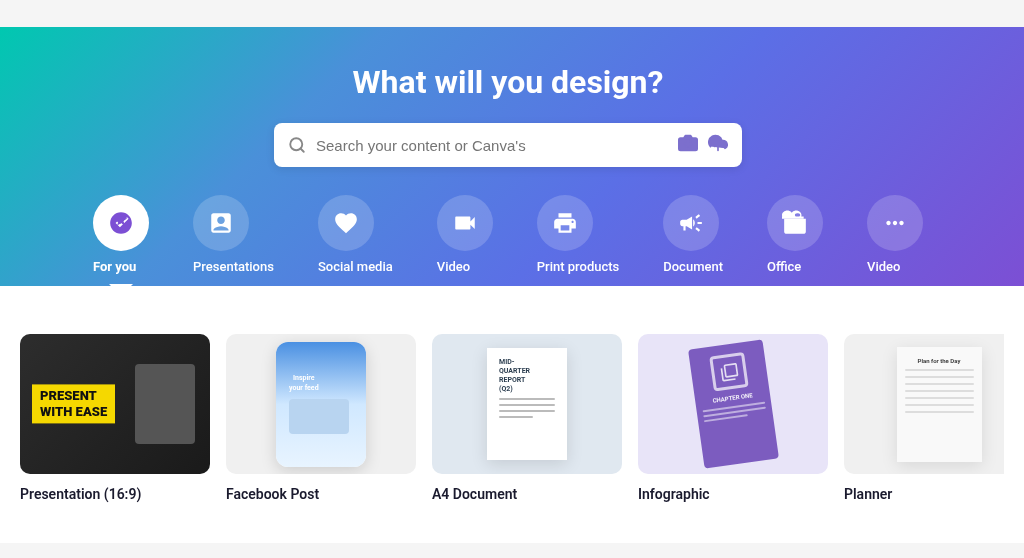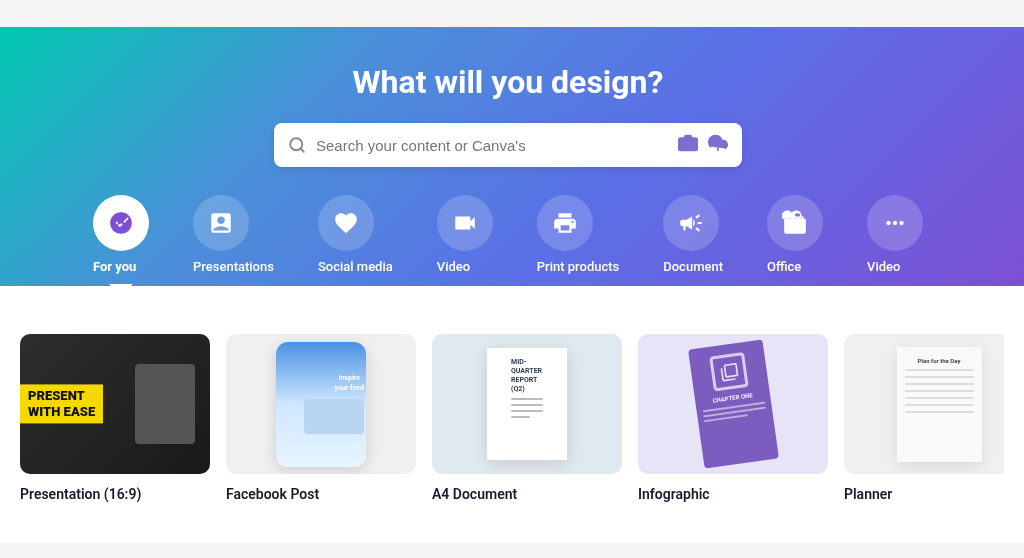--- a/index.html
+++ b/index.html
@@ -194,21 +194,21 @@
     }
 
     .present-badge {
       background: #f5d800;
       color: #111;
       font-weight: 900;
       font-size: 13px;
       padding: 4px 8px;
       line-height: 1.2;
       position: absolute;
-      left: 0;
+      left: 12px;
       top: 50%;
       transform: translateY(-50%);
       text-transform: uppercase;
     }
 
     .person-silhouette {
       width: 60px;
       height: 80px;
       background: #555;
       border-radius: 4px;
@@ -233,23 +233,23 @@
       position: relative;
       overflow: hidden;
     }
 
     .phone-screen {
       width: 100%;
       height: 100%;
       background: linear-gradient(180deg, #4a90e2 0%, #d0e8ff 50%, #e8f4ff 100%);
       display: flex;
       flex-direction: column;
-      align-items: flex-end;
+      align-items: flex-start;
       justify-content: center;
-      padding: 8px 2px;
+      padding: 8px 13px;
     }
 
     .phone-text {
       font-size: 7px;
       font-weight: 700;
       color: white;
       text-align: center;
       line-height: 1.3;
     }
 
@@ -257,21 +257,21 @@
     .card-thumb-3 {
       background: #e0e8f0;
       position: relative;
     }
 
     .doc-paper {
       width: 80px;
       height: 112px;
       background: white;
       box-shadow: 0 4px 16px rgba(0,0,0,0.12);
-      padding: 10px 24px;
+      padding: 10px 12px;
       display: flex;
       flex-direction: column;
       gap: 4px;
     }
 
     .doc-title-text {
       font-size: 7px;
       font-weight: 700;
       color: #2c3e50;
       text-transform: uppercase;

